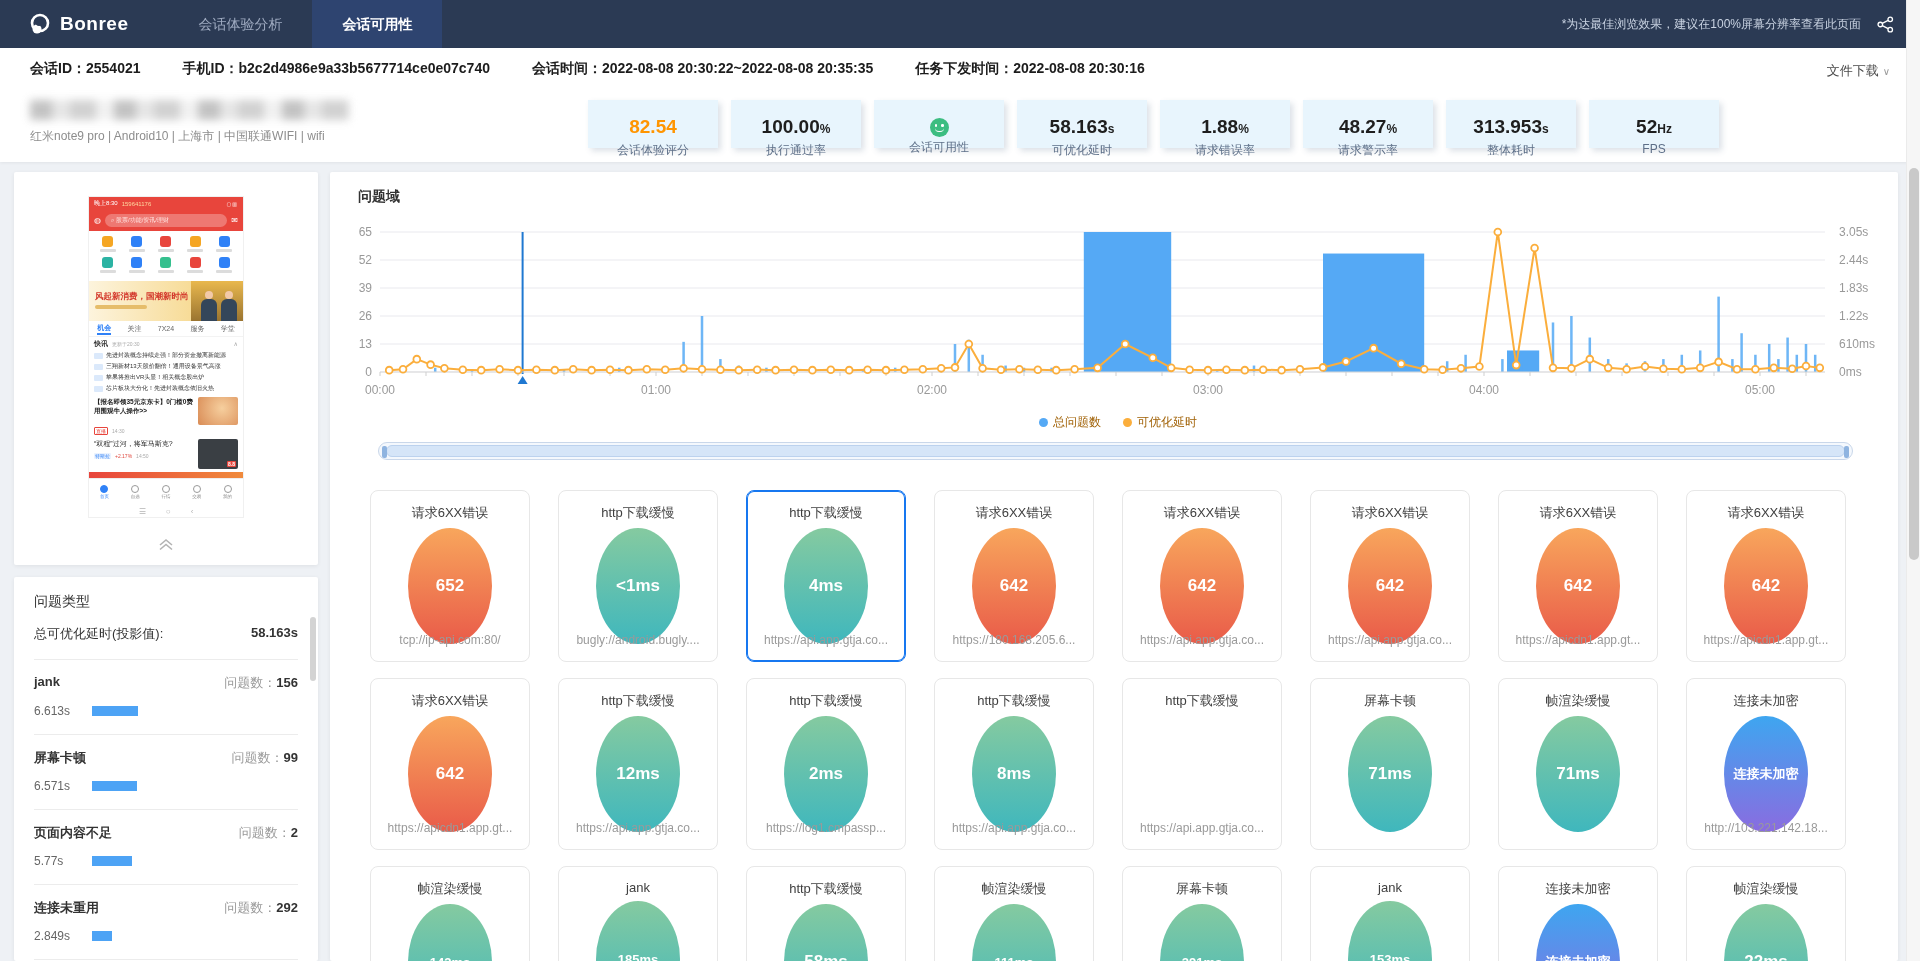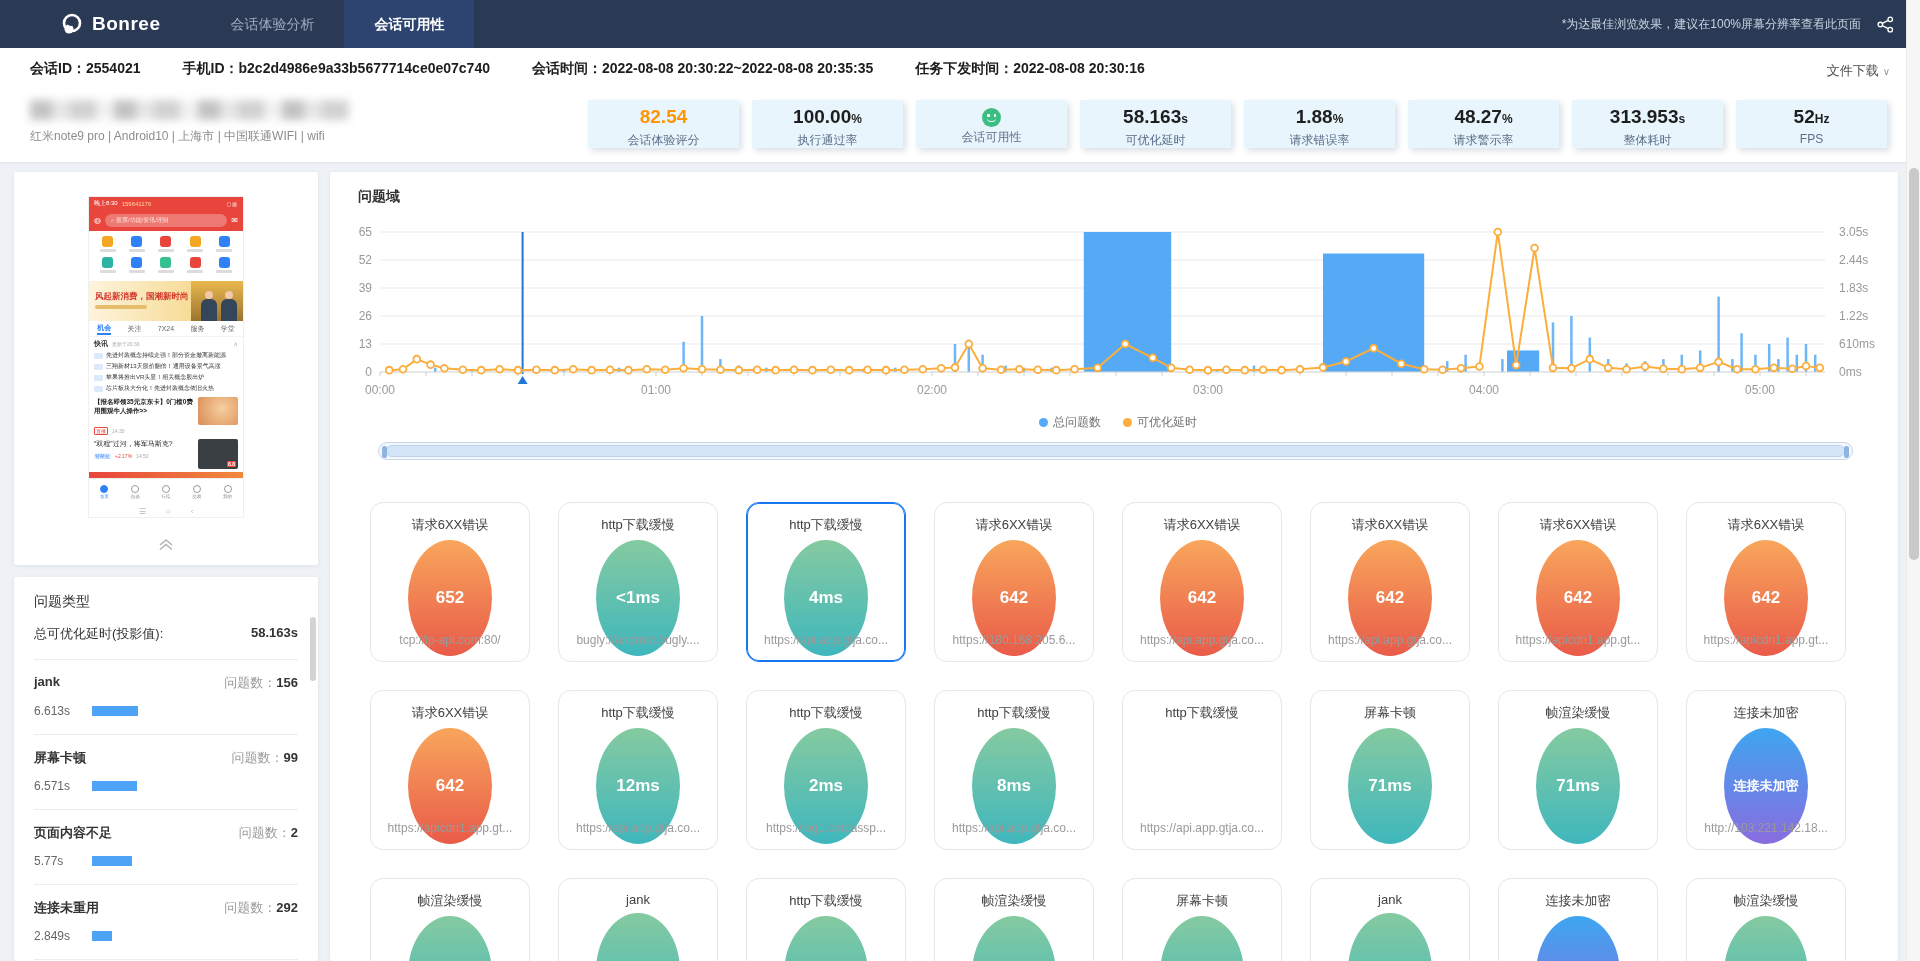--- a/index.html
+++ b/index.html
@@ -1,41 +1,41 @@
 <!DOCTYPE html>
 <html><head>
 <meta charset="utf-8">
 <style>
   * { margin:0; padding:0; box-sizing:border-box; }
   html,body { width:1920px; height:961px; overflow:hidden; }
   body { font-family:"Liberation Sans","DejaVu Sans",sans-serif; background:#eef1f5; color:#333; }
   #app { position:relative; width:1920px; height:961px; background:#eef1f5; overflow:hidden; }
 
   
-  .topbar { position:absolute; left:0; top:0; width:1920px; height:48px; background:#2b3a54; display:flex; align-items:center;padding-left:32px; }
+  .topbar { position:absolute; left:0; top:0; width:1920px; height:48px; background:#2b3a54; display:flex; align-items:center; }
   .logo { display:flex; align-items:center; gap:8px; padding:0 40px 0 28px; }
   .logo-text { color:#fff; font-size:19px; font-weight:bold; letter-spacing:.5px; }
   .nav-tabs { display:flex; height:48px; }
   .nav-tab { padding:0 30px; line-height:48px; font-size:14px; color:#9fabc1; cursor:pointer; }
   .nav-tab.active { background:#2e4470; color:#fff; font-weight:bold; }
   .topbar-right { margin-left:auto; display:flex; align-items:center; gap:16px; padding-right:26px; }
   .topbar-note { color:#c9d3e2; font-size:12px; }
 
   
   .whiteband { position:absolute; left:0; top:48px; width:1920px; height:114px; background:#fff; box-shadow:0 1px 3px rgba(0,0,0,.06); }
   .session-row { position:absolute; left:30px; top:60px; display:flex; gap:42px; font-size:14px; font-weight:bold; color:#1c1c1c; }
   .download { position:absolute; right:30px; top:62px; font-size:13px; color:#4a4a4a; cursor:pointer; }
   .download .caret { font-size:10px; color:#999; margin-left:4px; }
   .device-blur { position:absolute; left:30px; top:100px; width:320px; height:20px; border-radius:2px;
     background:repeating-linear-gradient(90deg,#b9b9b9 0 22px,#e2e2e2 22px 40px,#cacaca 40px 66px,#efefef 66px 84px); filter:blur(4px); opacity:.85; }
   .device-info { position:absolute; left:30px; top:128px; font-size:12px; color:#8d8d8d; }
 
   
   .kpi-row { position:absolute; left:588px; top:100px; display:flex; gap:13px; }
-  .kpi-card { width:151px; height:48px; background:#e8f5fd; box-shadow:3px 3px 6px rgba(60,90,120,.18); text-align:center; padding-top:5px; }
+  .kpi-card { width:130px; height:48px; background:#e8f5fd; box-shadow:3px 3px 6px rgba(60,90,120,.18); text-align:center; padding-top:15px; }
   .kpi-value { font-size:19px; font-weight:bold; color:#1e1e1e; line-height:23px; }
   .kpi-unit { font-size:12px; font-weight:bold; }
   .kpi-label { font-size:12px; color:#5d6f88; margin-top:1px; }
   .smiley { display:inline-block; width:19px; height:19px; border-radius:50%; background:#3cbd81; position:relative; vertical-align:middle; }
   .smiley:before, .smiley:after { content:""; position:absolute; top:6px; width:2.5px; height:2.5px; border-radius:50%; background:#fff; }
   .smiley:before { left:5px; } .smiley:after { right:5px; }
   .smiley .mouth { position:absolute; left:5px; top:10px; width:9px; height:4px; border-bottom:1.6px solid #fff; border-radius:0 0 8px 8px; }
 
   
   .card { position:absolute; background:#fff; border-radius:2px; box-shadow:0 1px 4px rgba(0,0,0,.07); }
@@ -102,31 +102,31 @@
   .ph-nav .dot { width:8px; height:8px; border-radius:50%; border:1.5px solid #9a9a9a; }
   .ph-nav .ni.on .dot { border-color:#2f81f7; background:#2f81f7; }
   .ph-nav .nl { font-size:4.5px; color:#888; }
   .ph-nav .ni.on .nl { color:#2f81f7; }
   .ph-android { height:15px; background:#fff; display:flex; align-items:center; justify-content:center; gap:20px; color:#b5b5b5; font-size:8px; }
 
   
   #chart-card { left:330px; top:172px; width:1568px; height:789px; overflow:hidden; }
   .chart-title { position:absolute; left:28px; top:16px; font-size:14px; font-weight:bold; color:#333; }
   #chart-wrap { position:absolute; left:20px; top:50px; width:1530px; height:182px; }
-  .legend { position:absolute; left:0; top:242px; width:1568px; display:flex; justify-content:center; gap:22px; font-size:12px; color:#737373;padding-left:8px; }
+  .legend { position:absolute; left:0; top:242px; width:1568px; display:flex; justify-content:center; gap:22px; font-size:12px; color:#a16207;padding-left:8px; }
   .legend .li { display:flex; align-items:center; gap:5px; cursor:pointer; }
   .legend .dot { width:9px; height:9px; border-radius:50%; }
   .dz-slider { position:absolute; left:48px; top:270px; width:1475px; height:18px; border:1px solid #c9d7ea; border-radius:9px; background:#f4f8fd; cursor:pointer; }
   .dz-fill { position:absolute; left:7px; right:7px; top:2px; bottom:2px; background:#d5e5f8; border:1px solid #bcd2ee; border-radius:6px; }
   .dz-handle { position:absolute; top:3px; width:5px; height:12px; background:#8fb4e0; border-radius:2px; }
   .dz-handle.l { left:3px; } .dz-handle.r { right:3px; }
 
   
   #cards-grid { position:absolute; left:40px; top:318px; display:grid; grid-template-columns:repeat(8,160px); grid-auto-rows:172px; column-gap:28px; row-gap:16px; }
-  .issue-card { background:#fff; border:1px solid #e7e7e7; border-radius:13px; position:relative; text-align:center; cursor:pointer;margin-top:12px; }
+  .issue-card { background:#fff; border:1px solid #e7e7e7; border-radius:8px; position:relative; text-align:center; cursor:pointer; }
   .issue-card.selected { border:1px solid #1677f0; box-shadow:0 0 0 1px #1677f0 inset; }
   .ic-title { font-size:13px; color:#404040; margin-top:13px; }
   .bubble { width:84px; height:116px; border-radius:50%; margin:6px auto 0 auto; display:flex; align-items:center; justify-content:center; color:#fff; font-weight:bold; font-size:17px; }
   .bubble.small-text { font-size:13px; }
   .g-orange { background:linear-gradient(180deg,#f8a65c,#e95b49); }
   .g-teal { background:linear-gradient(180deg,#85caa0,#3fb7bd); }
   .g-blue { background:linear-gradient(180deg,#3ea6f0,#8a6ce0); }
   .ic-url { position:absolute; left:8px; right:8px; bottom:14px; font-size:12px; color:#9a9a9a; white-space:nowrap; overflow:hidden; }
 
   

